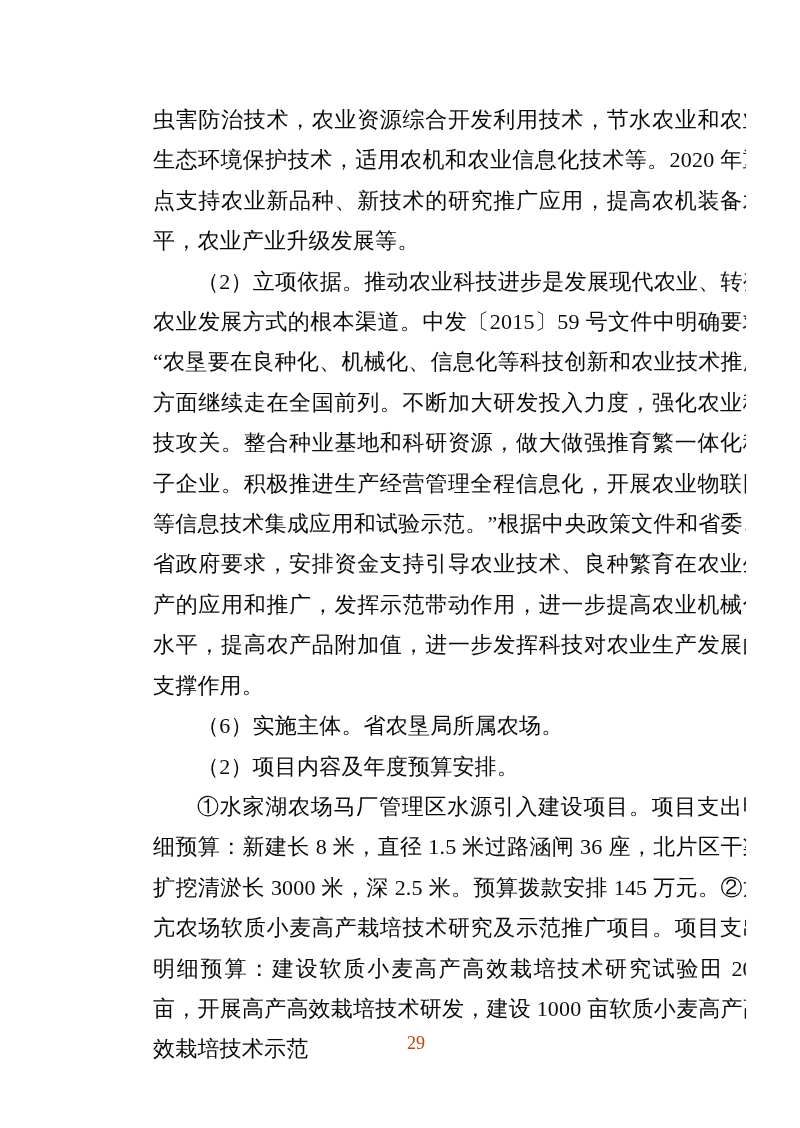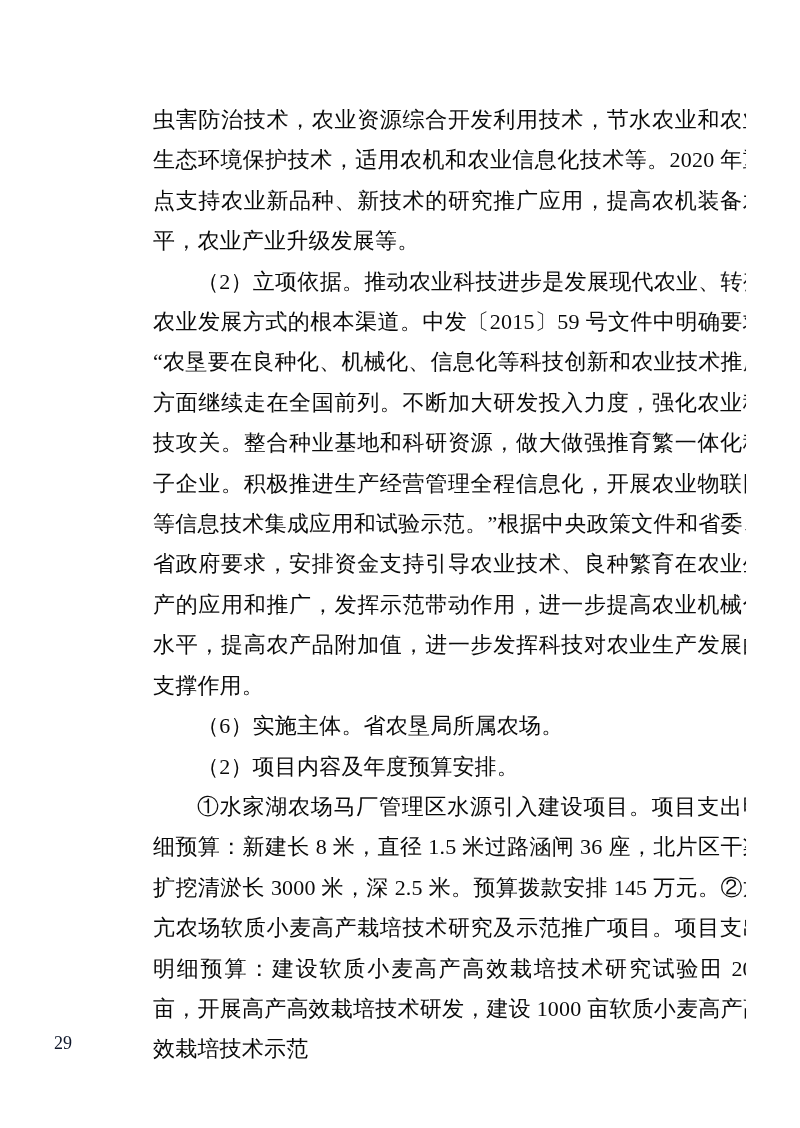--- a/index.html
+++ b/index.html
@@ -31,26 +31,26 @@
   .content p {
     margin: 0;
     padding: 0;
   }
   .content p.indent {
     text-indent: 2em;
   }
   .page-number {
     position: absolute;
     top: 1032px;
-    left: 0;
+    left: 16px;
     width: 100%;
-    text-align: left;
+    text-align: center;
     font-size: 18px;
     line-height: 22px;
-    color: #0f172a;
+    color: #c2410c;
   }
 </style>
 </head>
 <body>
 
 <div class="page">
   <div class="content">
     <p>虫害防治技术，农业资源综合开发利用技术，节水农业和农业生态环境保护技术，适用农机和农业信息化技术等。2020 年重点支持农业新品种、新技术的研究推广应用，提高农机装备水平，农业产业升级发展等。</p>
     <p class="indent">（2）立项依据。推动农业科技进步是发展现代农业、转变农业发展方式的根本渠道。中发〔2015〕59 号文件中明确要求“农垦要在良种化、机械化、信息化等科技创新和农业技术推广方面继续走在全国前列。不断加大研发投入力度，强化农业科技攻关。整合种业基地和科研资源，做大做强推育繁一体化种子企业。积极推进生产经营管理全程信息化，开展农业物联网等信息技术集成应用和试验示范。”根据中央政策文件和省委、省政府要求，安排资金支持引导农业技术、良种繁育在农业生产的应用和推广，发挥示范带动作用，进一步提高农业机械化水平，提高农产品附加值，进一步发挥科技对农业生产发展的支撑作用。</p>
     <p class="indent">（6）实施主体。省农垦局所属农场。</p>

